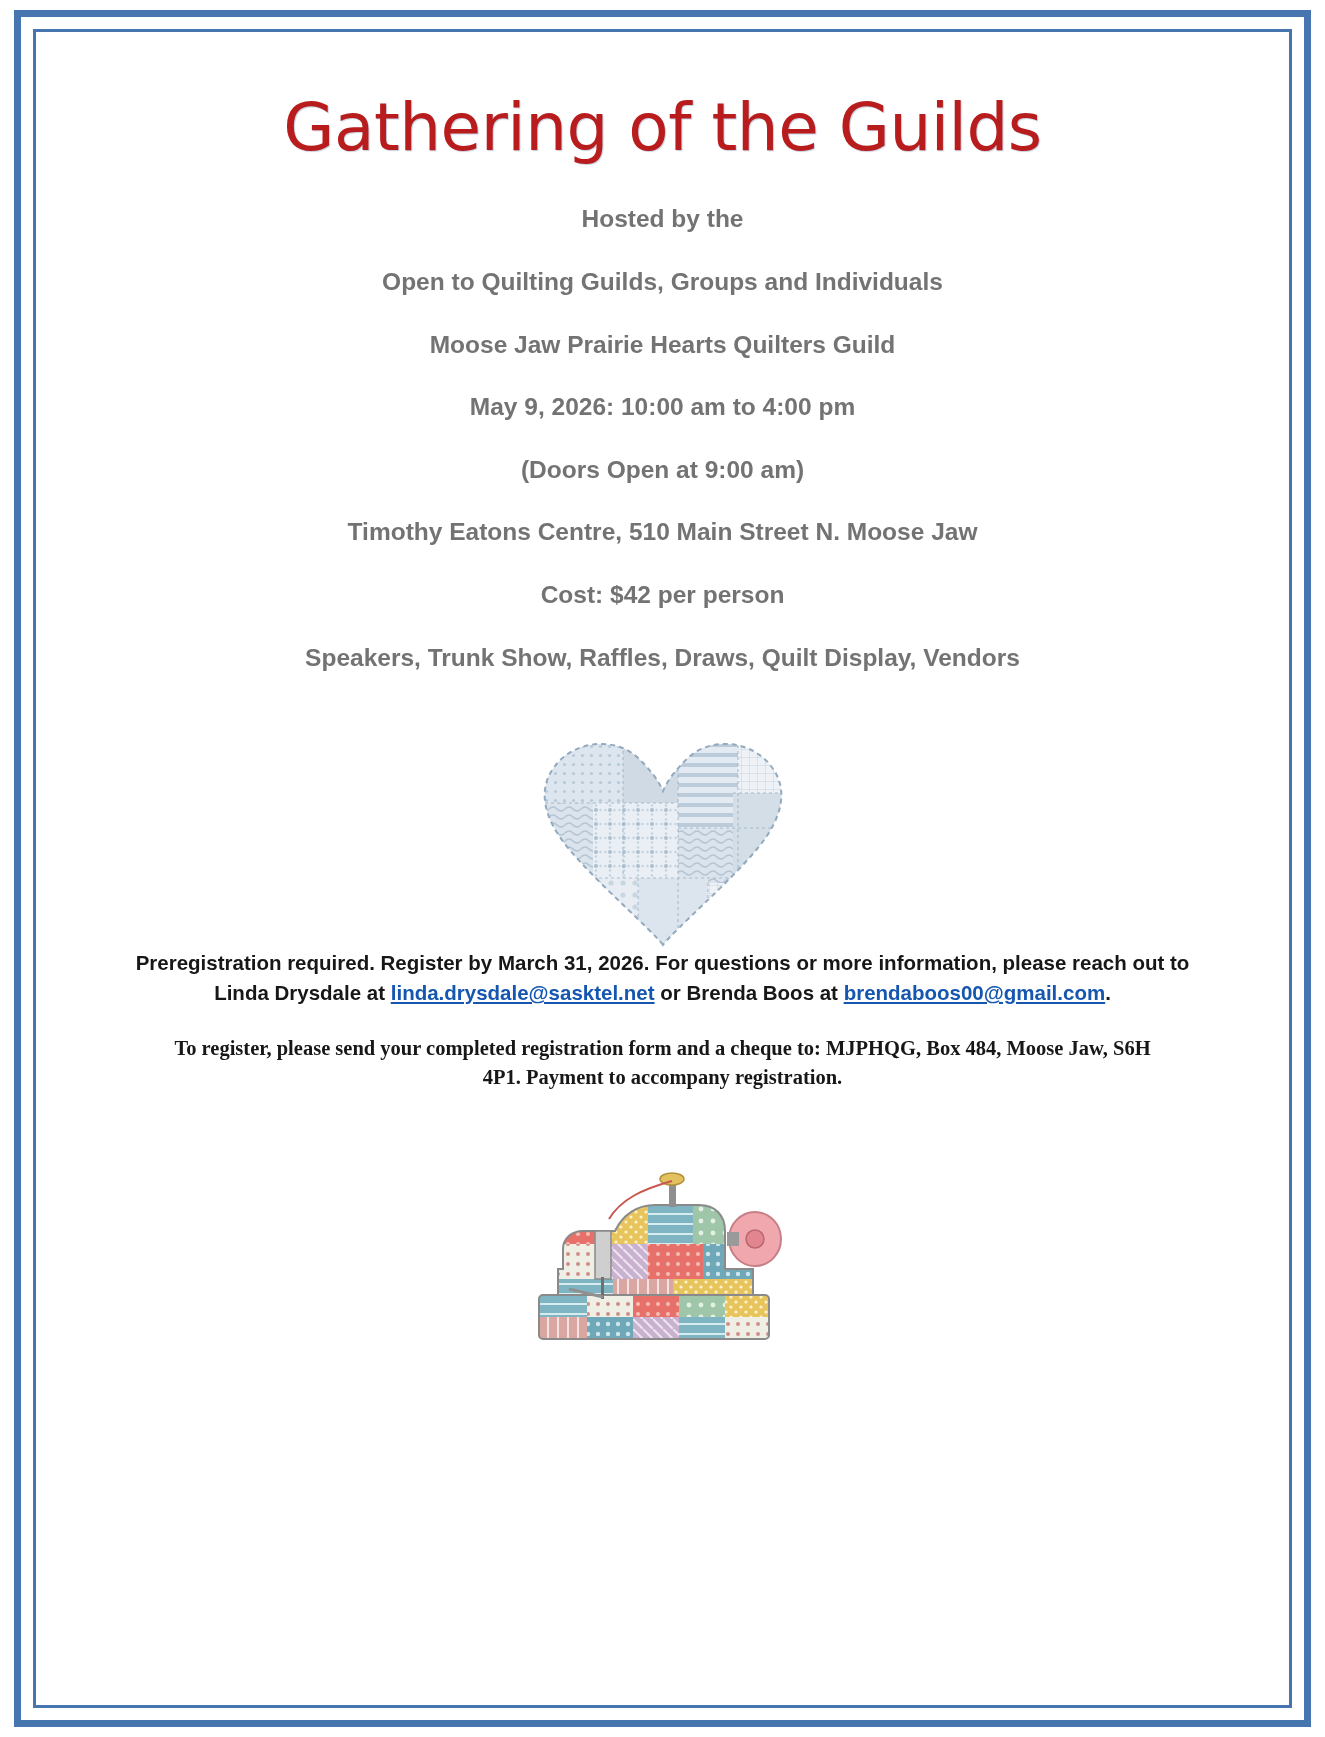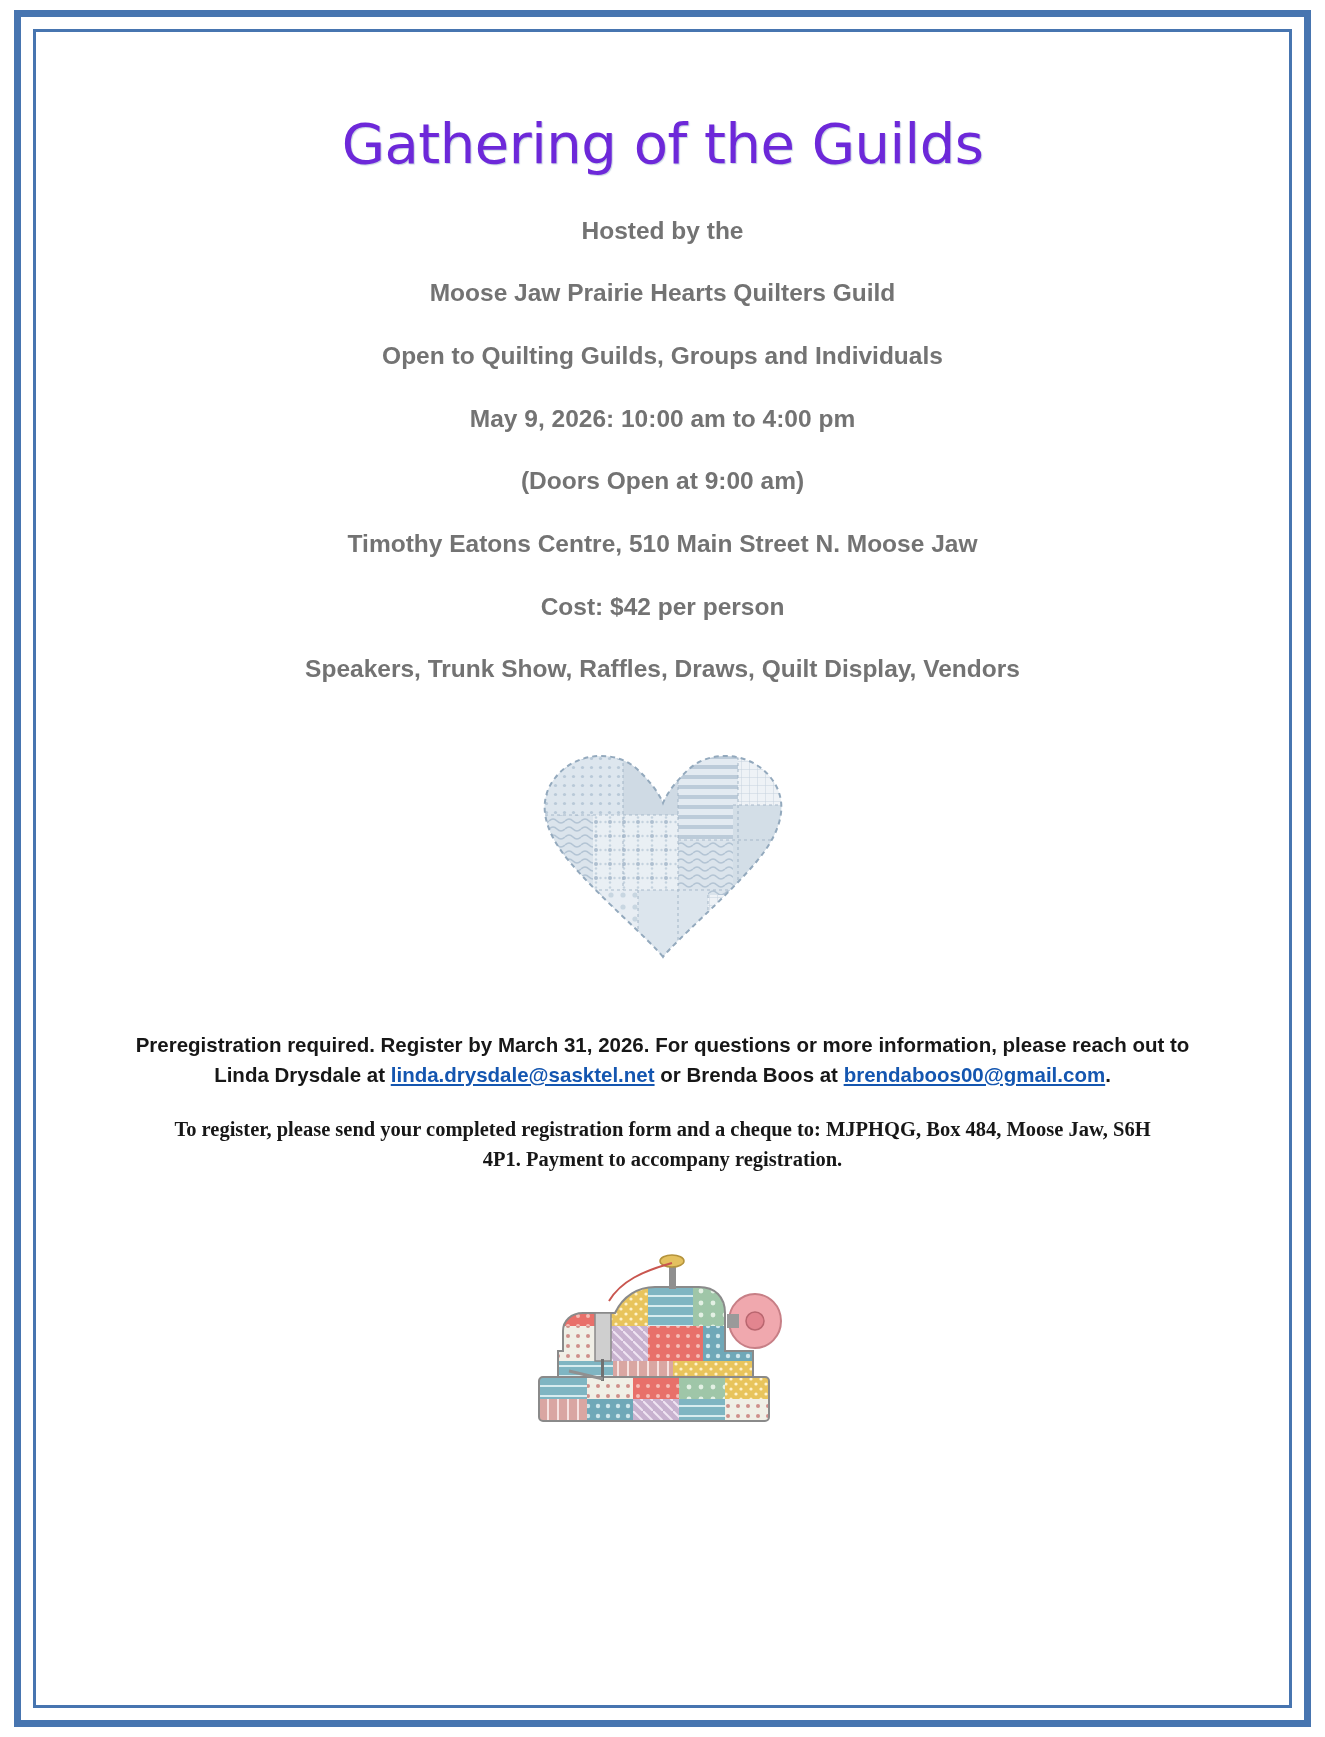--- a/index.html
+++ b/index.html
@@ -42,24 +42,24 @@
   .content {
     position: absolute;
     left: 60px;
     top: 60px;
     right: 60px;
     bottom: 60px;
     box-sizing: border-box;
     text-align: center;
   }
   .title {
-    margin-top: 55px;
-    font-size: 56px;
+    margin-top: 33px;
+    font-size: 66px;
     line-height: 1.05;
-    color: #6d28d9;
+    color: #b91c1c;
     font-family: "DejaVu Sans", sans-serif;
     font-weight: 400;
     letter-spacing: -0.5px;
     text-shadow: 1px 1px 1px rgba(150,170,200,0.55);
   }
   .details {
     margin-top: 42px;
   }
   .details p {
     margin: 0 0 32px 0;
@@ -74,21 +74,20 @@
   .heart-wrap {
     margin-top: 60px;
     height: 215px;
     display: flex;
     align-items: center;
     justify-content: center;
   }
   .heart-svg { display: block; }
 
   .register-block {
-    margin-top: 70px;
   }
   .register-block p {
     margin: 0 0 26px 0;
     font-size: 20.5px;
     font-weight: bold;
     color: #171717;
     line-height: 1.45;
   }
   .p-narrow { padding: 0 55px; }
   .p-narrow2 { padding: 0 95px; font-family: Liberation Serif, serif; }
@@ -111,22 +110,22 @@
 <div class="page">
   <div class="border-outer"></div>
   <div class="border-inner"></div>
 
   <div class="content">
 
     <div class="title">Gathering of the Guilds</div>
 
     <div class="details">
       <p>Hosted by the</p>
+      <p>Open to Quilting Guilds, Groups and Individuals</p>
       <p>Moose Jaw Prairie Hearts Quilters Guild</p>
-      <p>Open to Quilting Guilds, Groups and Individuals</p>
       <p>May 9, 2026:  10:00 am to 4:00 pm</p>
       <p>(Doors Open at 9:00 am)</p>
       <p>Timothy Eatons Centre, 510 Main Street N. Moose Jaw</p>
       <p>Cost:  $42 per person</p>
       <p>Speakers, Trunk Show, Raffles, Draws, Quilt Display, Vendors</p>
     </div>
 
     <div class="heart-wrap">
       <svg class="heart-svg" width="260" height="215" viewBox="0 0 260 215" aria-hidden="true">
         <defs>

